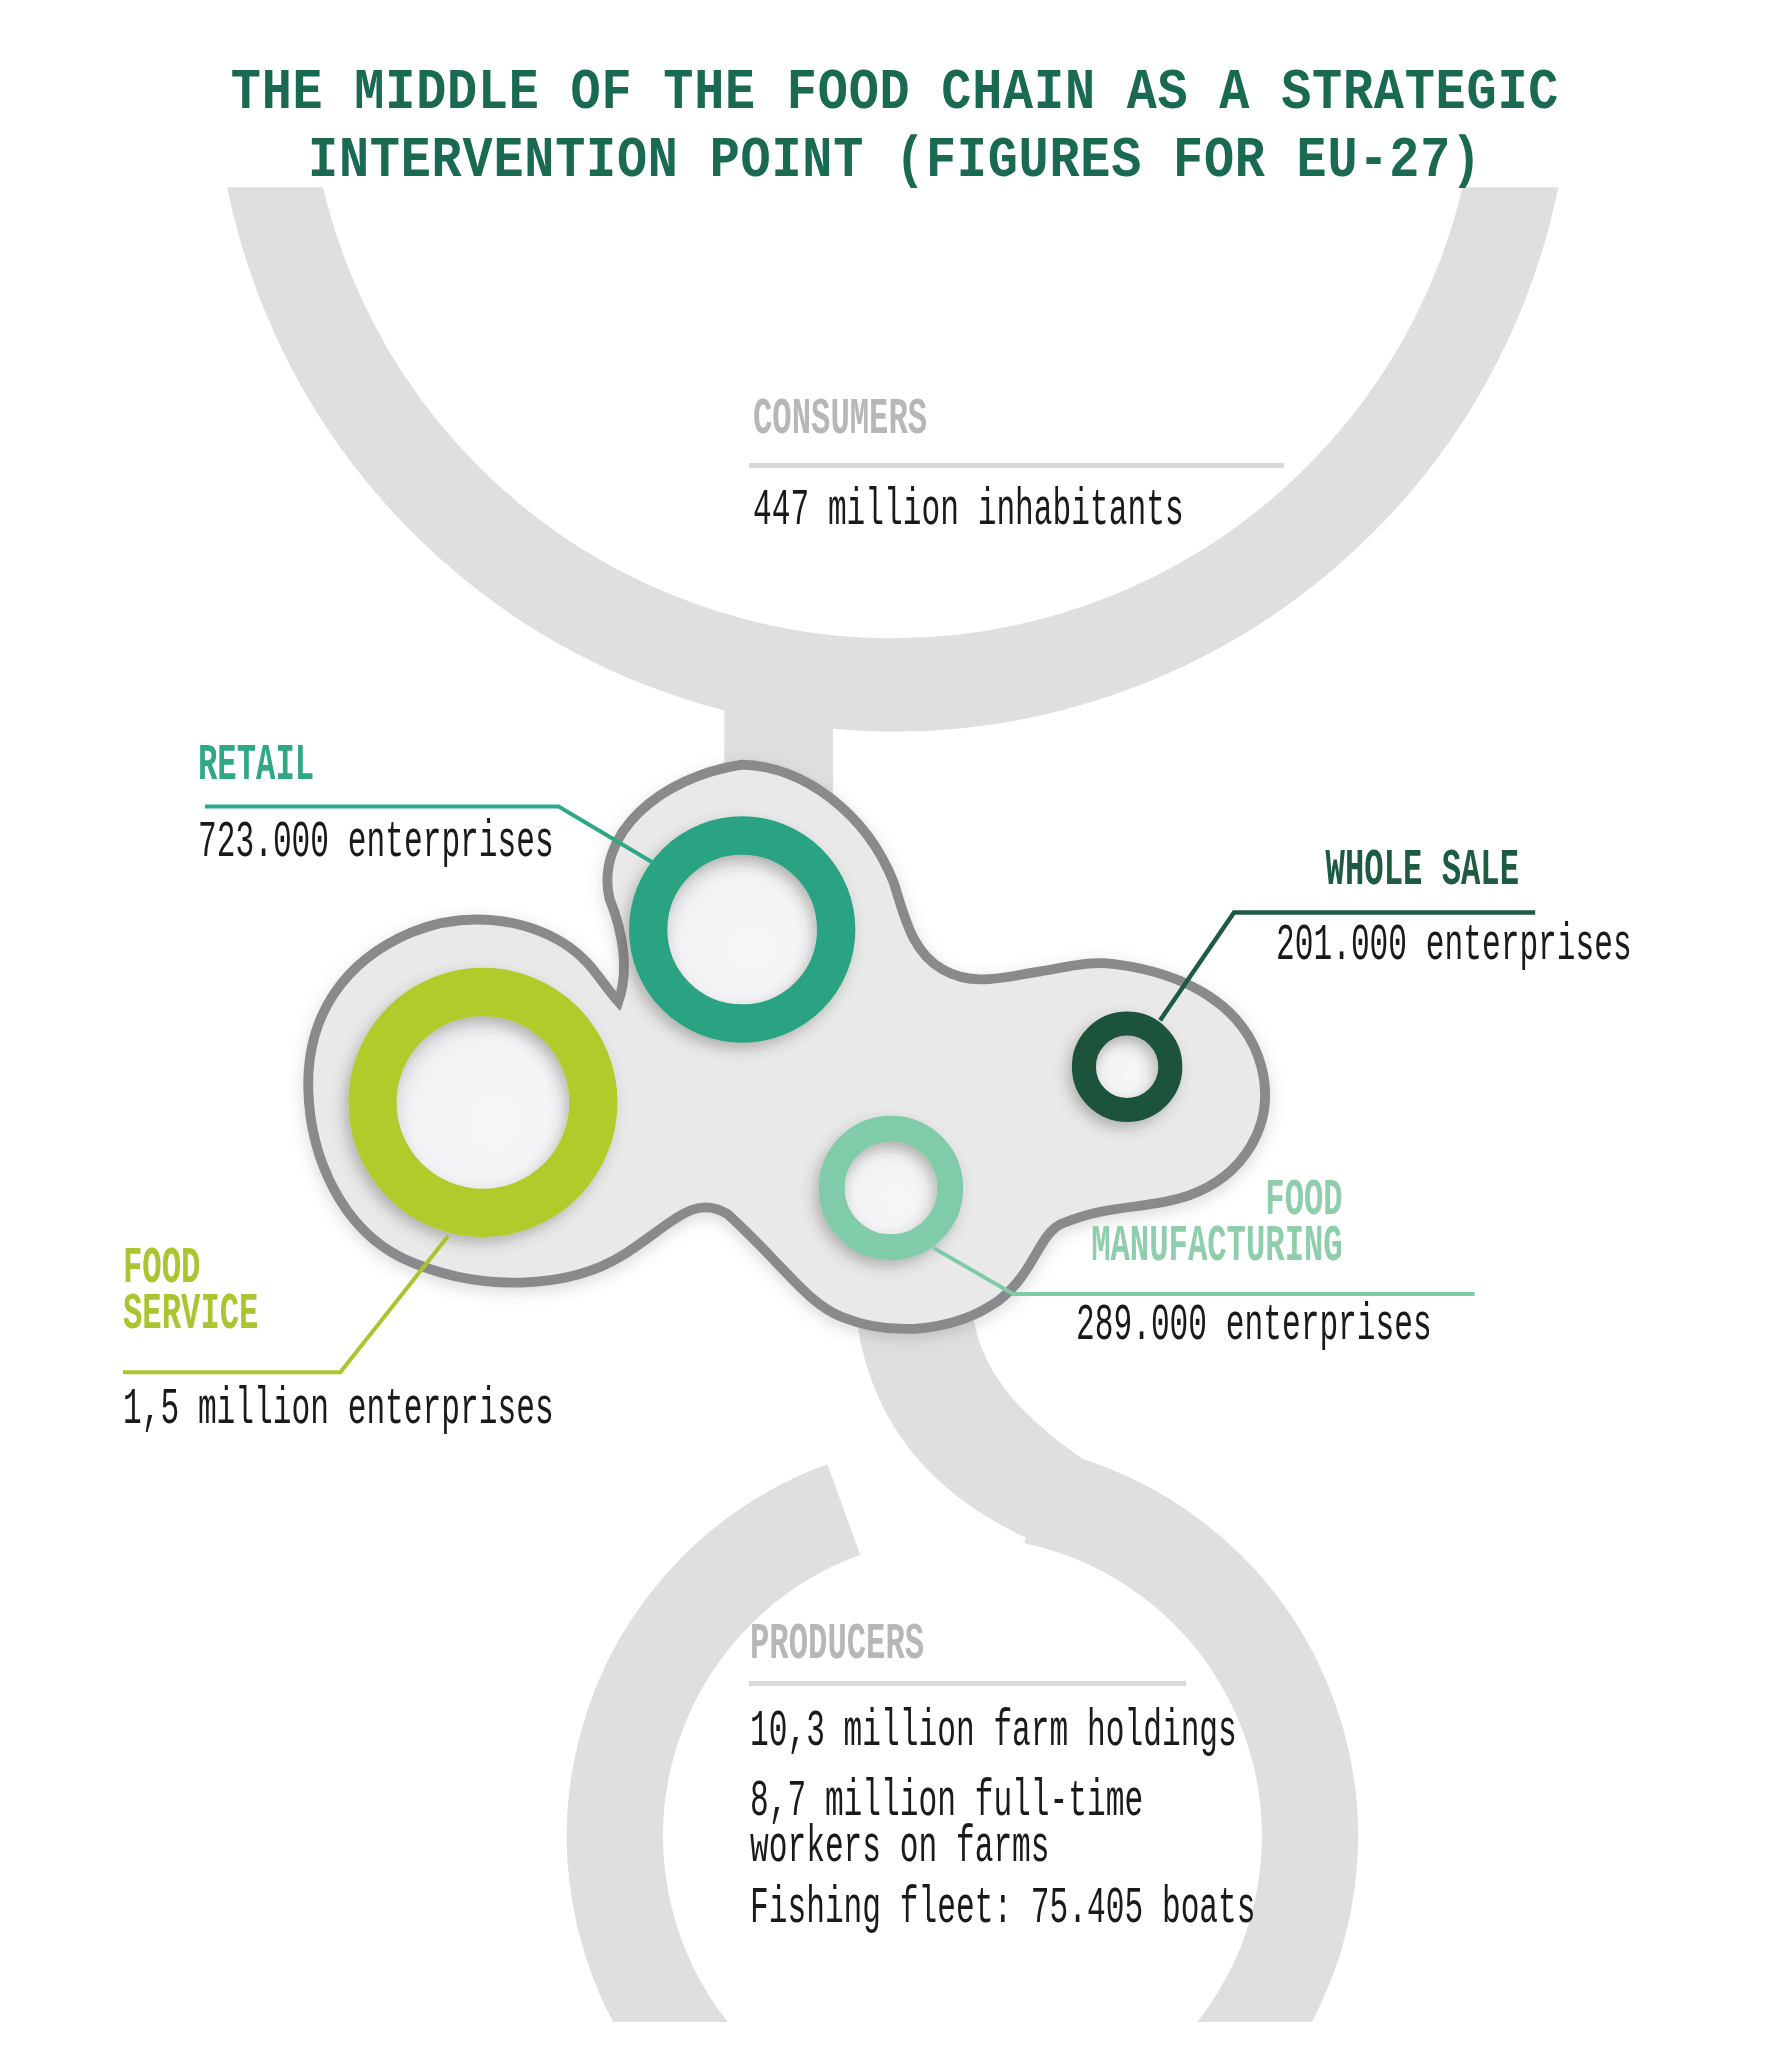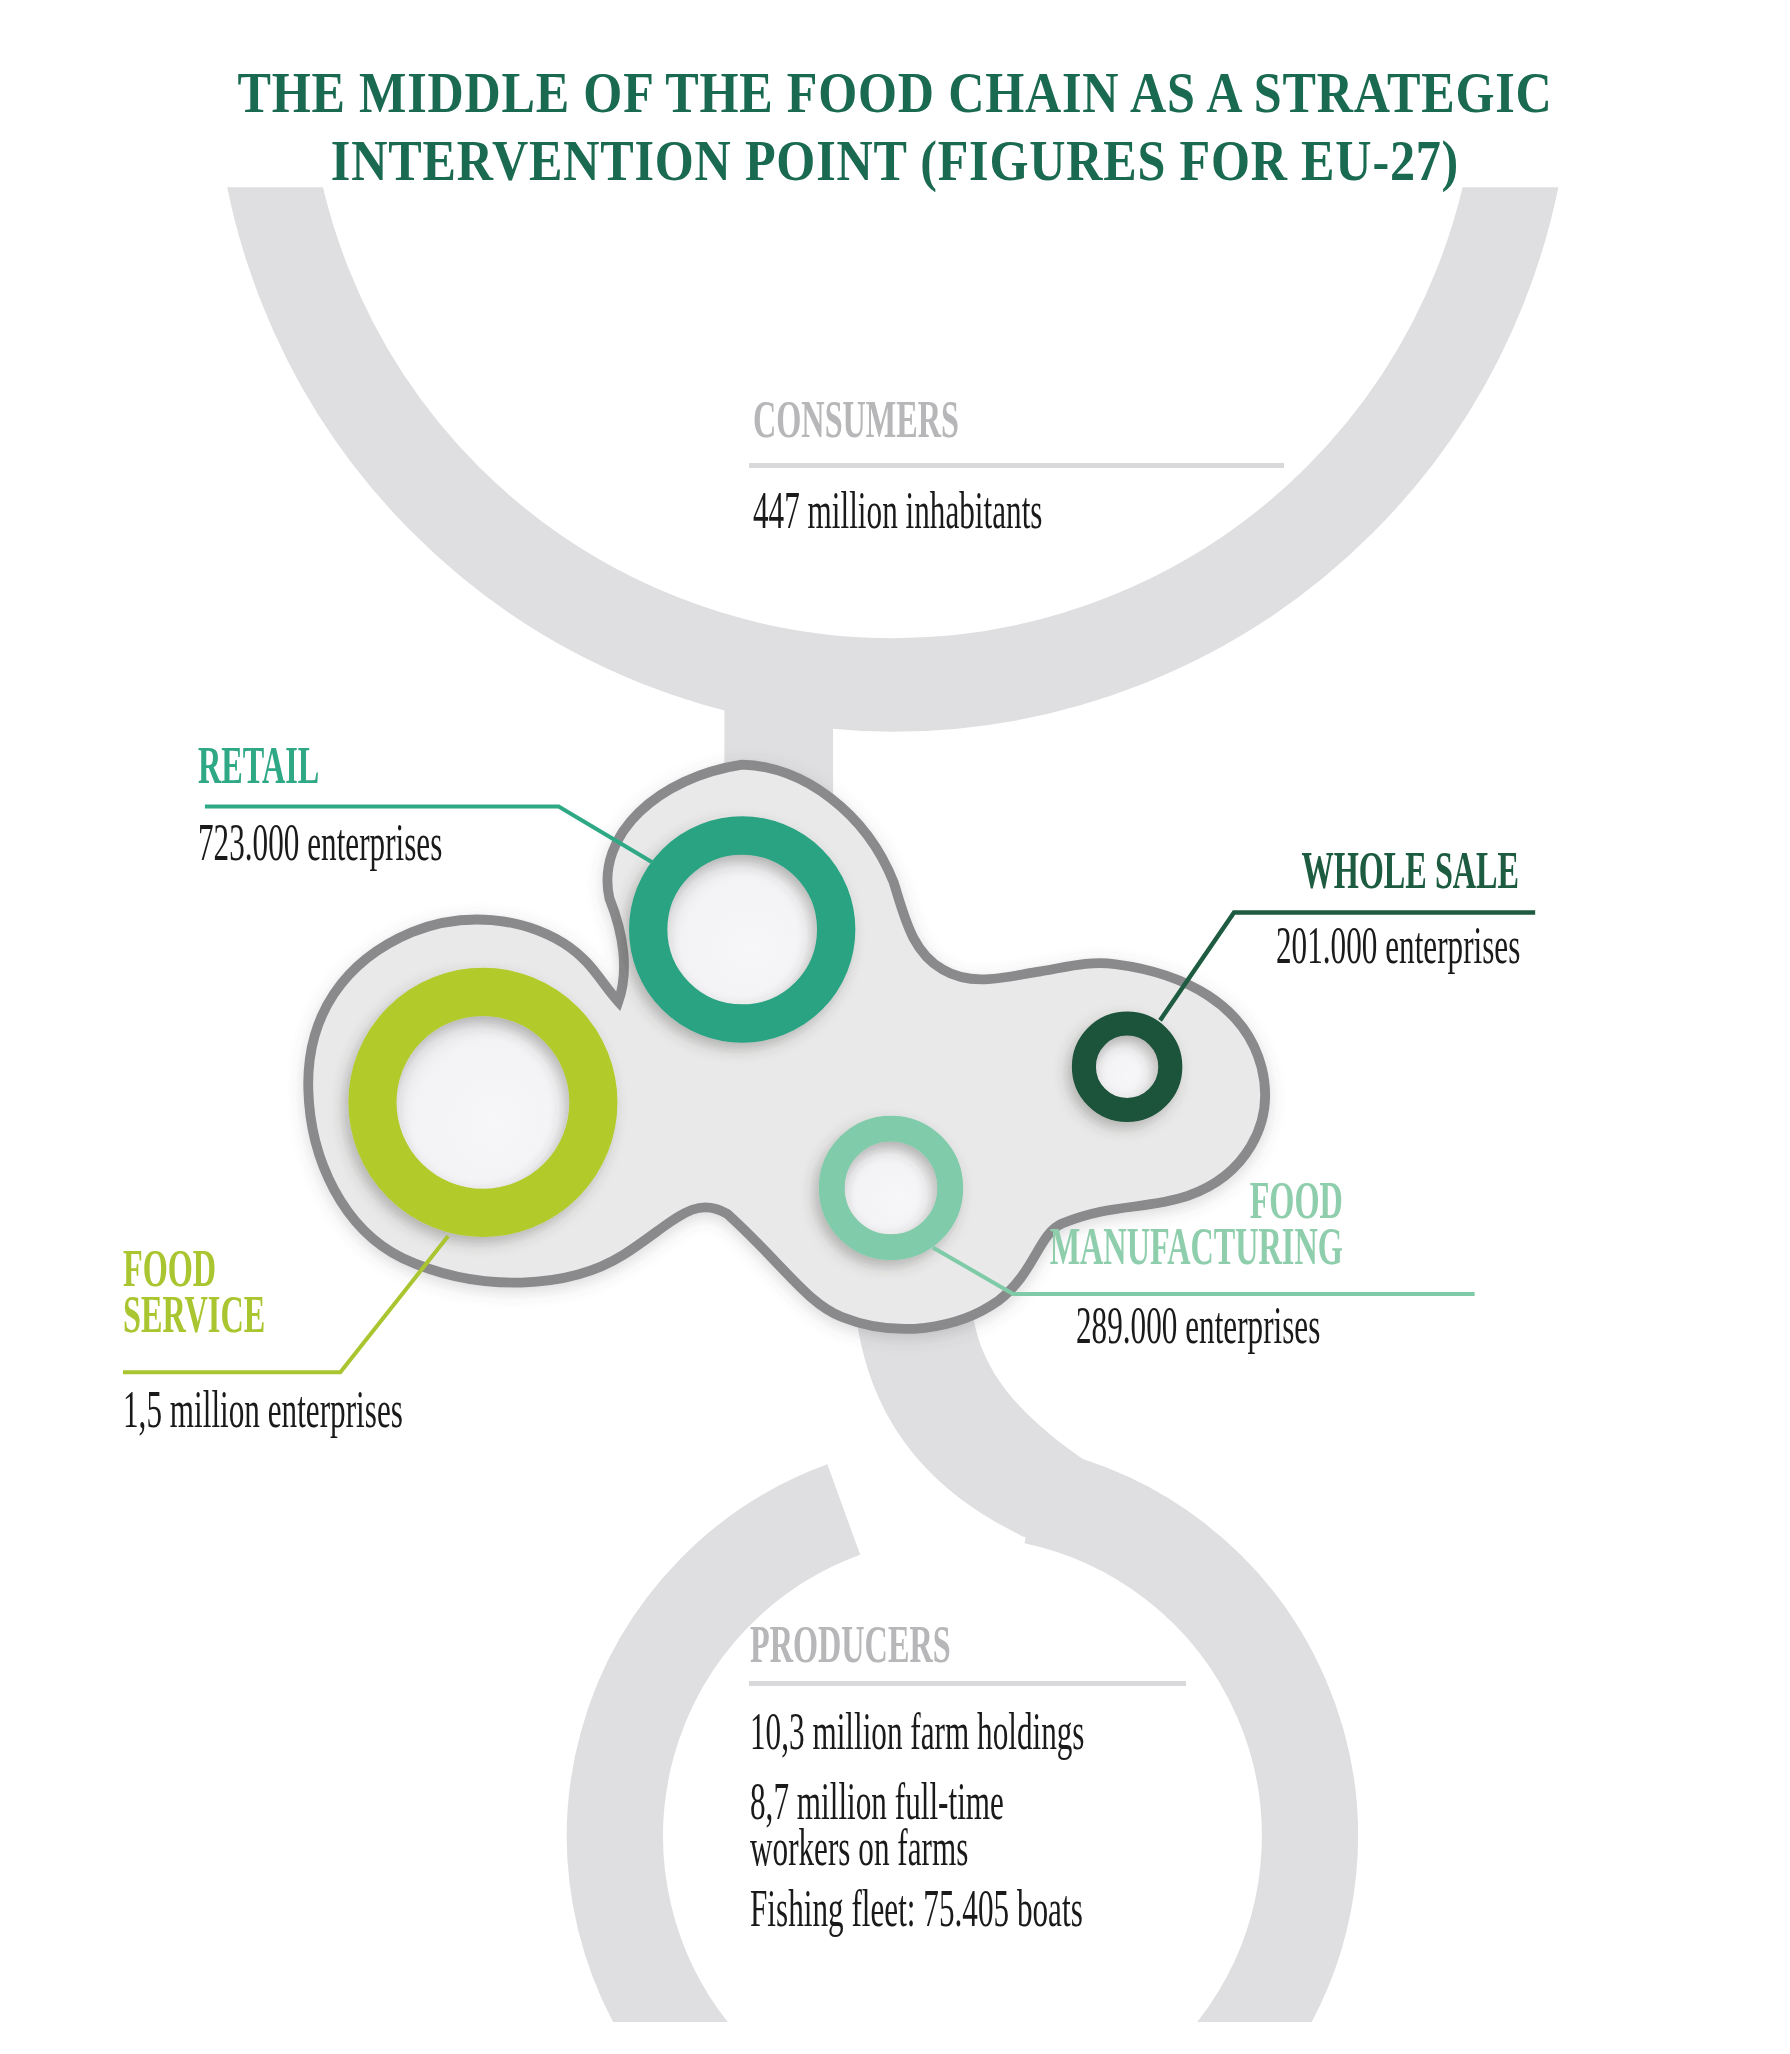--- a/index.html
+++ b/index.html
@@ -1,18 +1,18 @@
 <!DOCTYPE html>
 <html style="font-size:14.3px"><head>
 <meta charset="utf-8">
 <style>
   html,body { margin:0; padding:0; background:#ffffff; }
   .stage {
     position:relative; width:1790px; height:2022px; overflow:hidden;
-    background:#ffffff; font-family:Liberation Serif, serif;
+    background:#ffffff; font-family:Liberation Mono, monospace;
   }
   .art { position:absolute; left:0; top:0; }
   .t { position:absolute; white-space:nowrap; }
   .page-title {
     position:absolute; left:0; top:59px; width:1790px; text-align:center;
     font-weight:bold; font-size:57px; line-height:68px; color:#1A6A52;
     transform:scaleX(0.88); transform-origin:50% 0; letter-spacing:0.9px;
   }
   .nlabel {
     font-weight:bold; font-size:52px; line-height:46px;

